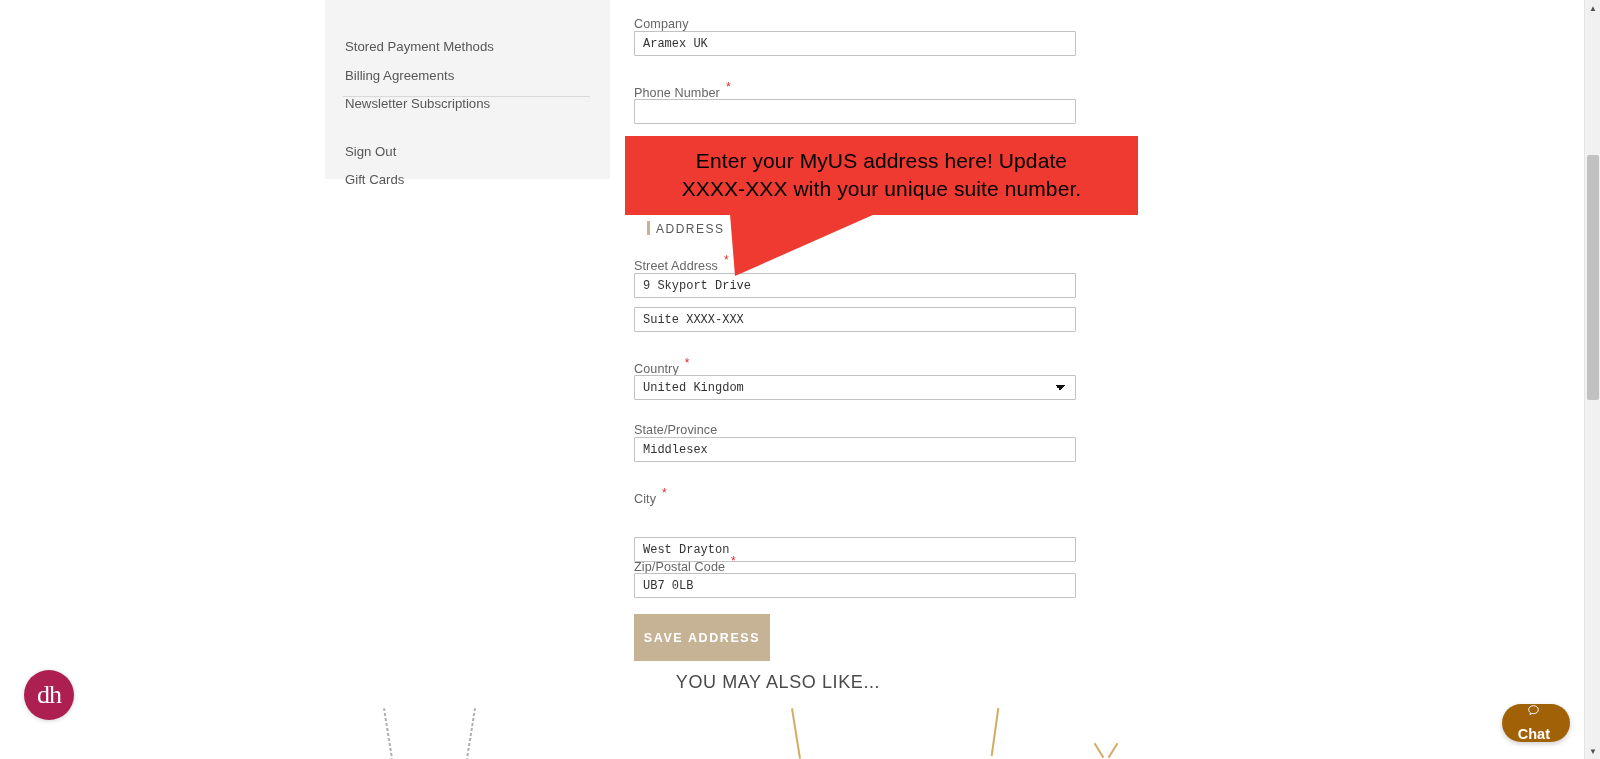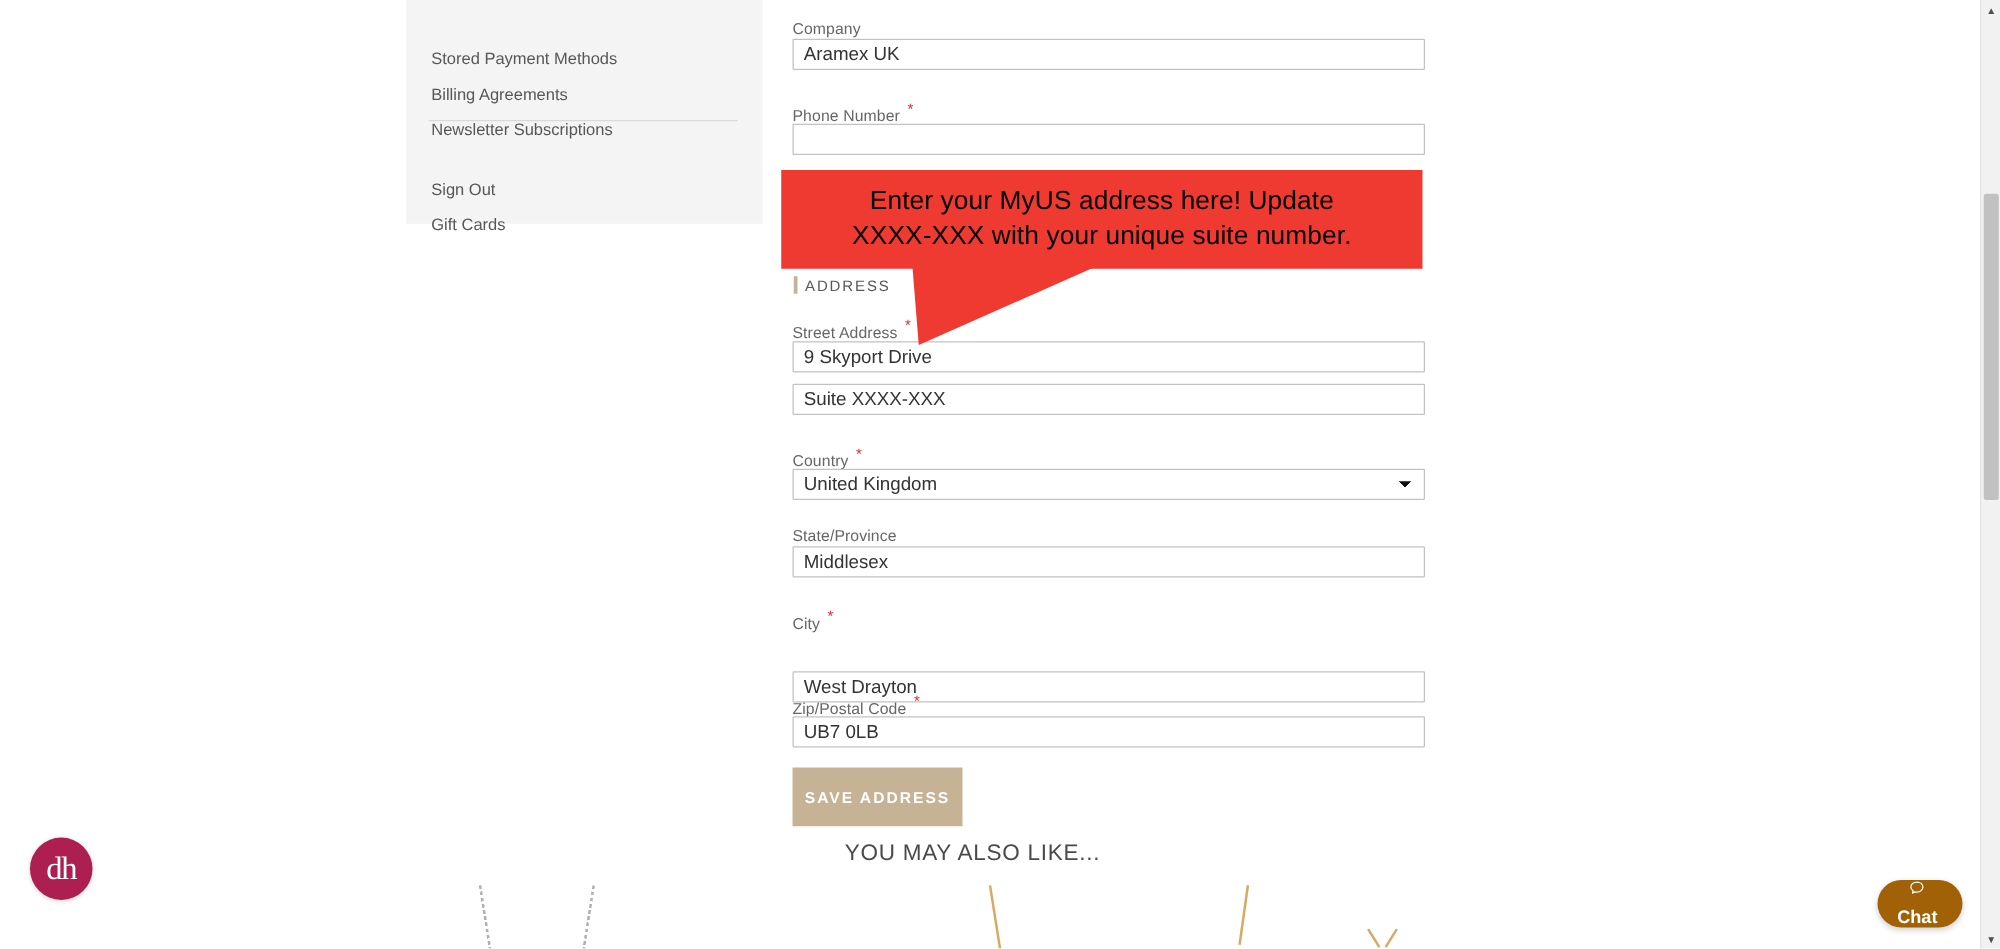--- a/index.html
+++ b/index.html
@@ -43,25 +43,25 @@
   }
   .req {
     color: #e02b27;
     font-size: 12px;
     margin-left: 6px;
     vertical-align: super;
     line-height: 1;
   }
   .txt-input {
     display: block;
-    width: 506px; height: 25px;
+    width: 442px; height: 25px;
     border: 1px solid #c2c2c2;
     background: #ffffff;
-    font-family: Liberation Sans, sans-serif;
-    font-size: 15px;
+    font-family: Liberation Mono, monospace;
+    font-size: 12px;
     color: #333333;
     padding: 0 8px;
     border-radius: 1px;
     outline: none;
   }
   .txt-input::placeholder { color: #888; }
   select.txt-input {
     appearance: none; -webkit-appearance: none;
     padding-right: 24px;
     background-image:
@@ -227,21 +227,21 @@
     <div style="position:absolute; top:14px; left:0;">
       <span class="field-label">Company</span>
     </div>
     <input class="txt-input" style="position: absolute; top: 31px; left: 0px;" type="text" value="Aramex UK">
 
     <div style="position:absolute; top:81px; left:0;">
       <span class="field-label">Phone Number</span><span class="req">*</span>
     </div>
     <input class="txt-input" style="position: absolute; top: 99px; left: 0px;" type="text" value="">
 
-    <div class="section-title" style="top:222px; left:1px;text-align:right;">Address</div>
+    <div class="section-title" style="top:222px; left:13px;text-align:right;">Address</div>
 
     <div style="position:absolute; top:254px; left:0;">
       <span class="field-label">Street Address</span><span class="req">*</span>
     </div>
     <input class="txt-input" style="position: absolute; top: 273px; left: 0px;" type="text" value="9 Skyport Drive">
     <input class="txt-input" style="position: absolute; top: 307px; left: 0px;" type="text" value="Suite XXXX-XXX">
 
     <div style="position:absolute; top:357px; left:0;">
       <span class="field-label">Country</span><span class="req">*</span>
     </div>

